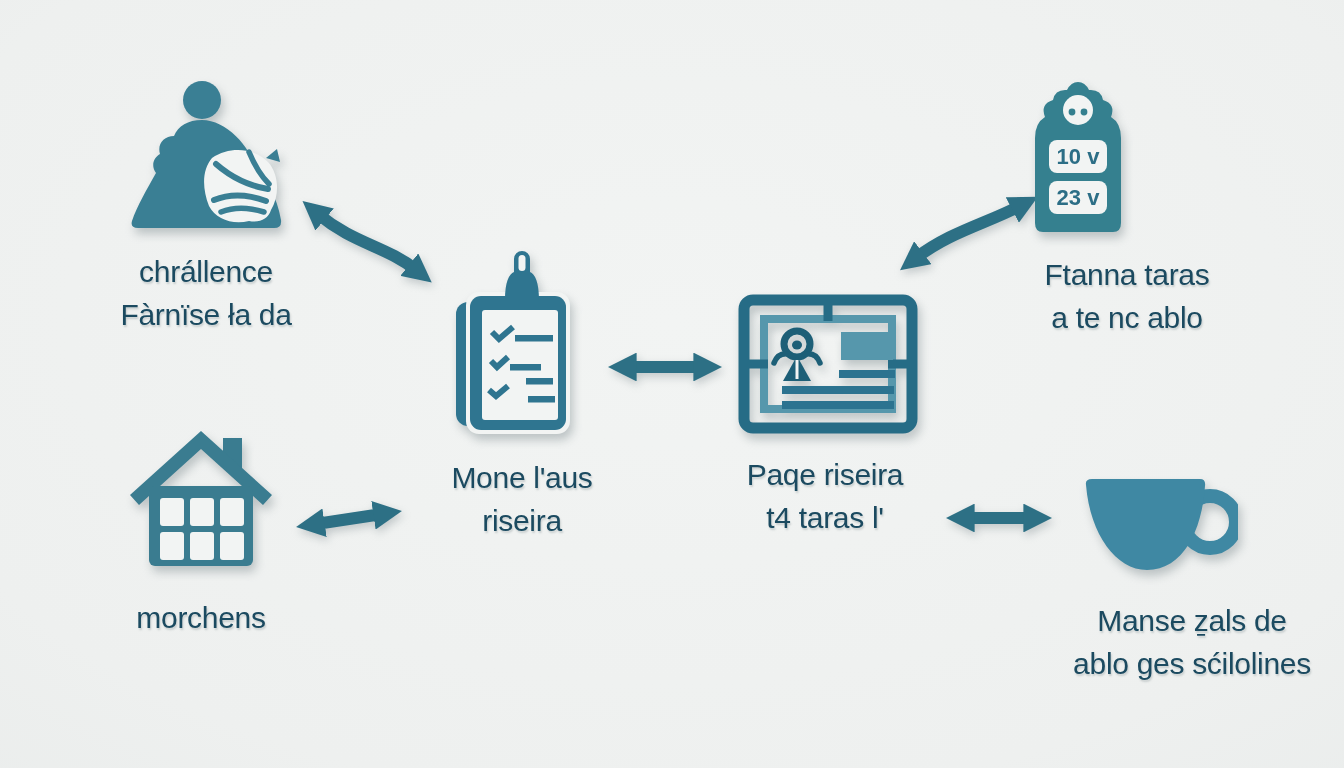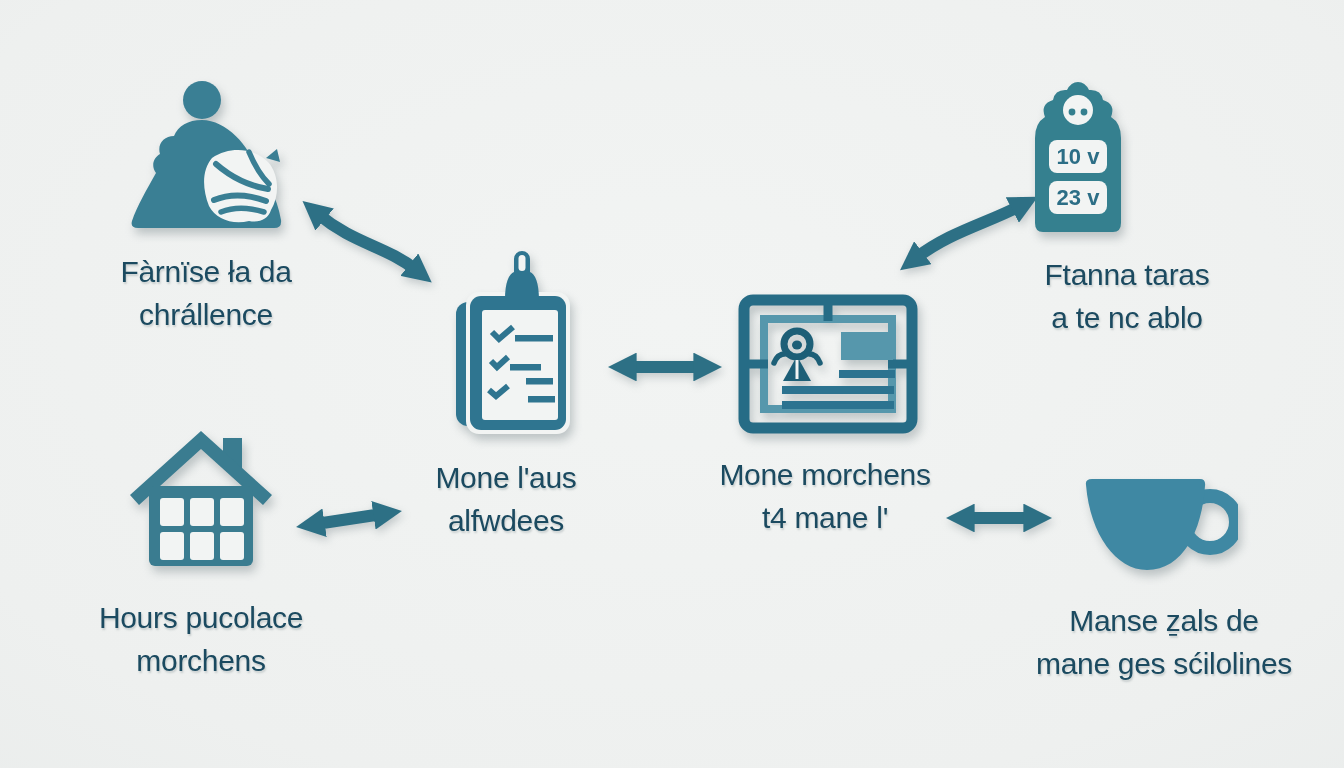--- a/index.html
+++ b/index.html
@@ -47,22 +47,22 @@
       <path d="M84,80 C102,68 126,70 140,84 C151,96 152,117 143,132 C140,141 132,145 121,143 C104,147 88,141 81,128 C74,110 74,92 84,80 Z" fill="#f2f4f3"></path>
       <path d="M88,86 C104,100 122,108 140,111" fill="none" stroke="#3a7f94" stroke-width="6" stroke-linecap="round"></path>
       <path d="M121,74 C126,86 132,97 141,106" fill="none" stroke="#3a7f94" stroke-width="5.5" stroke-linecap="round"></path>
       <path d="M86,122 C103,115 122,117 138,123" fill="none" stroke="#3a7f94" stroke-width="6" stroke-linecap="round"></path>
       <path d="M93,134 C108,128 123,130 136,134" fill="none" stroke="#3a7f94" stroke-width="5.5" stroke-linecap="round"></path>
       <path d="M138,80 l11,-9 l3,13 z" fill="#3a7f94"></path>
     </svg>
   </figure>
 
   <div class="label" style="left:206px;top:250px">
+    <div>chrállence</div>
     <div>Fàrnïse ła da</div>
-    <div>chrállence</div>
   </div>
 
   <div class="arrow" style="left:292px;top:188px">
     <svg width="150" height="100" viewBox="0 0 150 100">
       <path d="M26,26 C62,56 94,58 124,82" fill="none" stroke="#2d7085" stroke-width="12" marker-start="url(#ah)" marker-end="url(#ah)"></path>
     </svg>
   </div>
 
   <figure class="icon" style="left:452px;top:248px;width:124px;height:190px">
     <svg width="124" height="190" viewBox="0 0 124 190">
@@ -75,23 +75,23 @@
       <path d="M40,84 l7,7 l14,-12" fill="none" stroke="#2f7590" stroke-width="6"></path>
       <rect x="63" y="87" width="38" height="6.5" fill="#2f7590"></rect>
       <path d="M39,113 l6,6 l11,-10" fill="none" stroke="#2f7590" stroke-width="6"></path>
       <rect x="58" y="116" width="31" height="6.5" fill="#2f7590"></rect>
       <path d="M37,142 l7,6 l12,-10" fill="none" stroke="#2f7590" stroke-width="6"></path>
       <rect x="74" y="130" width="27" height="6.5" fill="#2f7590"></rect>
       <rect x="76" y="148" width="27" height="6.5" fill="#2f7590"></rect>
     </svg>
   </figure>
 
-  <div class="label" style="left:506px;top:456px">
+  <div class="label" style="left:522px;top:456px">
     <div>Mone l'aus</div>
-    <div>alfwdees</div>
+    <div>riseira</div>
   </div>
 
   <div class="arrow" style="left:600px;top:340px">
     <svg width="130" height="52" viewBox="0 0 130 52">
       <path d="M28,27 H102" fill="none" stroke="#2d7085" stroke-width="12" marker-start="url(#ah)" marker-end="url(#ah)"></path>
     </svg>
   </div>
 
   <figure class="icon" style="left:738px;top:294px;width:180px;height:140px">
     <svg width="180" height="140" viewBox="0 0 180 140">
@@ -105,22 +105,22 @@
       <path d="M59,62 L45,87 L73,87 Z" fill="#1d5f77"></path>
       <path d="M59,66 V85" stroke="#f2f4f3" stroke-width="3"></path>
       <rect x="103" y="38" width="52" height="28" fill="#5697ac"></rect>
       <rect x="101" y="76" width="56" height="8" fill="#2c7390"></rect>
       <rect x="44" y="92" width="112" height="8" fill="#2c7390"></rect>
       <rect x="44" y="107" width="112" height="8" fill="#2c7390"></rect>
     </svg>
   </figure>
 
   <div class="label" style="left:825px;top:453px">
-    <div>Mone morchens</div>
-    <div>t4 mane l'</div>
+    <div>Paqe riseira</div>
+    <div>t4 taras l'</div>
   </div>
 
   <div class="arrow" style="left:900px;top:192px">
     <svg width="138" height="86" viewBox="0 0 138 86">
       <path d="M16,66 C50,40 85,32 120,14" fill="none" stroke="#2d7085" stroke-width="12" marker-start="url(#ah)" marker-end="url(#ah)"></path>
     </svg>
   </div>
 
   <figure class="icon" style="left:1030px;top:82px;width:96px;height:152px">
     <svg width="96" height="152" viewBox="0 0 96 152">
@@ -148,21 +148,20 @@
       <rect x="34" y="70" width="24" height="28" rx="3" fill="#f2f4f3"></rect>
       <rect x="64" y="70" width="24" height="28" rx="3" fill="#f2f4f3"></rect>
       <rect x="94" y="70" width="24" height="28" rx="3" fill="#f2f4f3"></rect>
       <rect x="34" y="104" width="24" height="28" rx="3" fill="#f2f4f3"></rect>
       <rect x="64" y="104" width="24" height="28" rx="3" fill="#f2f4f3"></rect>
       <rect x="94" y="104" width="24" height="28" rx="3" fill="#f2f4f3"></rect>
     </svg>
   </figure>
 
   <div class="label" style="left:201px;top:596px">
-    <div>Hours pucolace</div>
     <div>morchens</div>
   </div>
 
   <div class="arrow" style="left:286px;top:482px">
     <svg width="124" height="62" viewBox="0 0 124 62">
       <path d="M30,42 L96,32" fill="none" stroke="#2d7085" stroke-width="12" marker-start="url(#ah)" marker-end="url(#ah)"></path>
     </svg>
   </div>
 
   <div class="arrow" style="left:938px;top:492px">
@@ -171,18 +170,18 @@
     </svg>
   </div>
 
   <figure class="icon" style="left:1076px;top:476px;width:162px;height:100px">
     <svg width="162" height="100" viewBox="0 0 162 100">
       <circle cx="134" cy="46" r="26" fill="none" stroke="#3f88a3" stroke-width="14"></circle>
       <path d="M10,9 Q9,3 16,3 L124,3 Q130,3 129,10 C126,55 107,94 71,94 C40,94 14,58 10,9 Z" fill="#3f88a3"></path>
     </svg>
   </figure>
 
-  <div class="label" style="left:1164px;top:599px">
+  <div class="label" style="left:1192px;top:599px">
     <div>Manse ẕals de</div>
-    <div>mane ges sćilolines</div>
+    <div>ablo ges sćilolines</div>
   </div>
 
 </div>
 
 </body></html>

